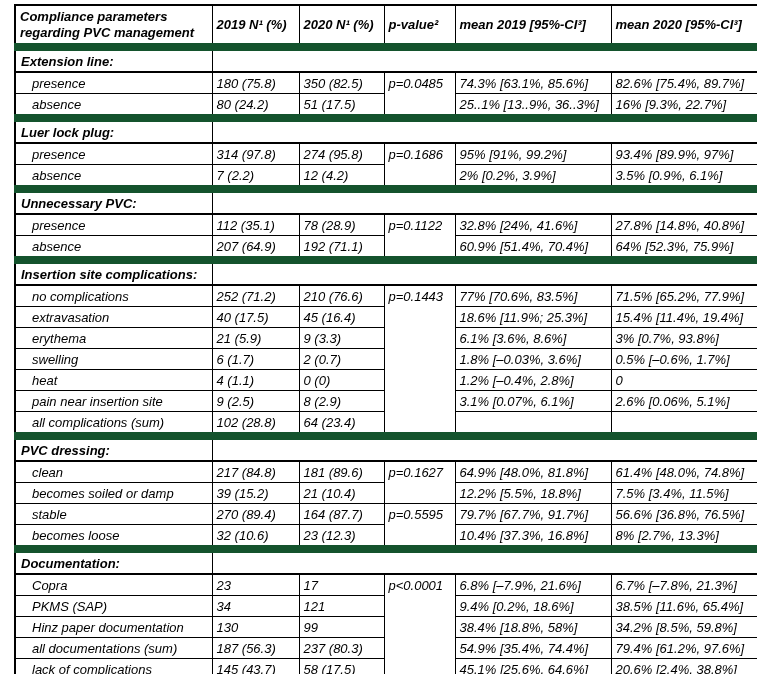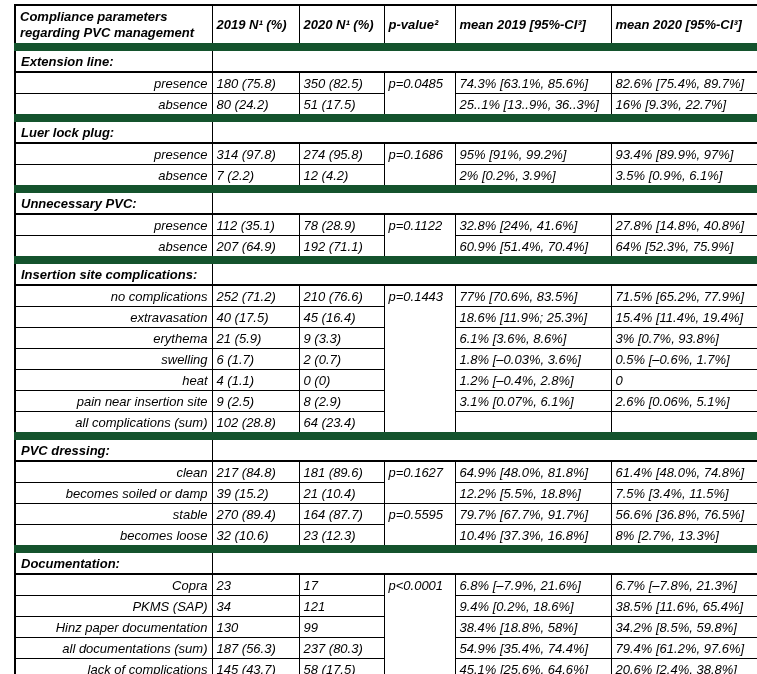--- a/index.html
+++ b/index.html
@@ -49,21 +49,20 @@
     vertical-align: middle;
   }
   tr.section-row td {
     border-top: 8px solid #14532d;
     border-bottom: 2px solid #000000;
     font-weight: bold;
     padding-left: 5px;
   }
   td.col-label {
     padding-left: 16px;
-    text-align: right;
   }
   td.p-cell {
     vertical-align: top;
     padding-top: 3px;
     margin-left: 20px;
   }
   .footnotes {
     margin-top: 9px;
     padding-left: 4px;
   }

